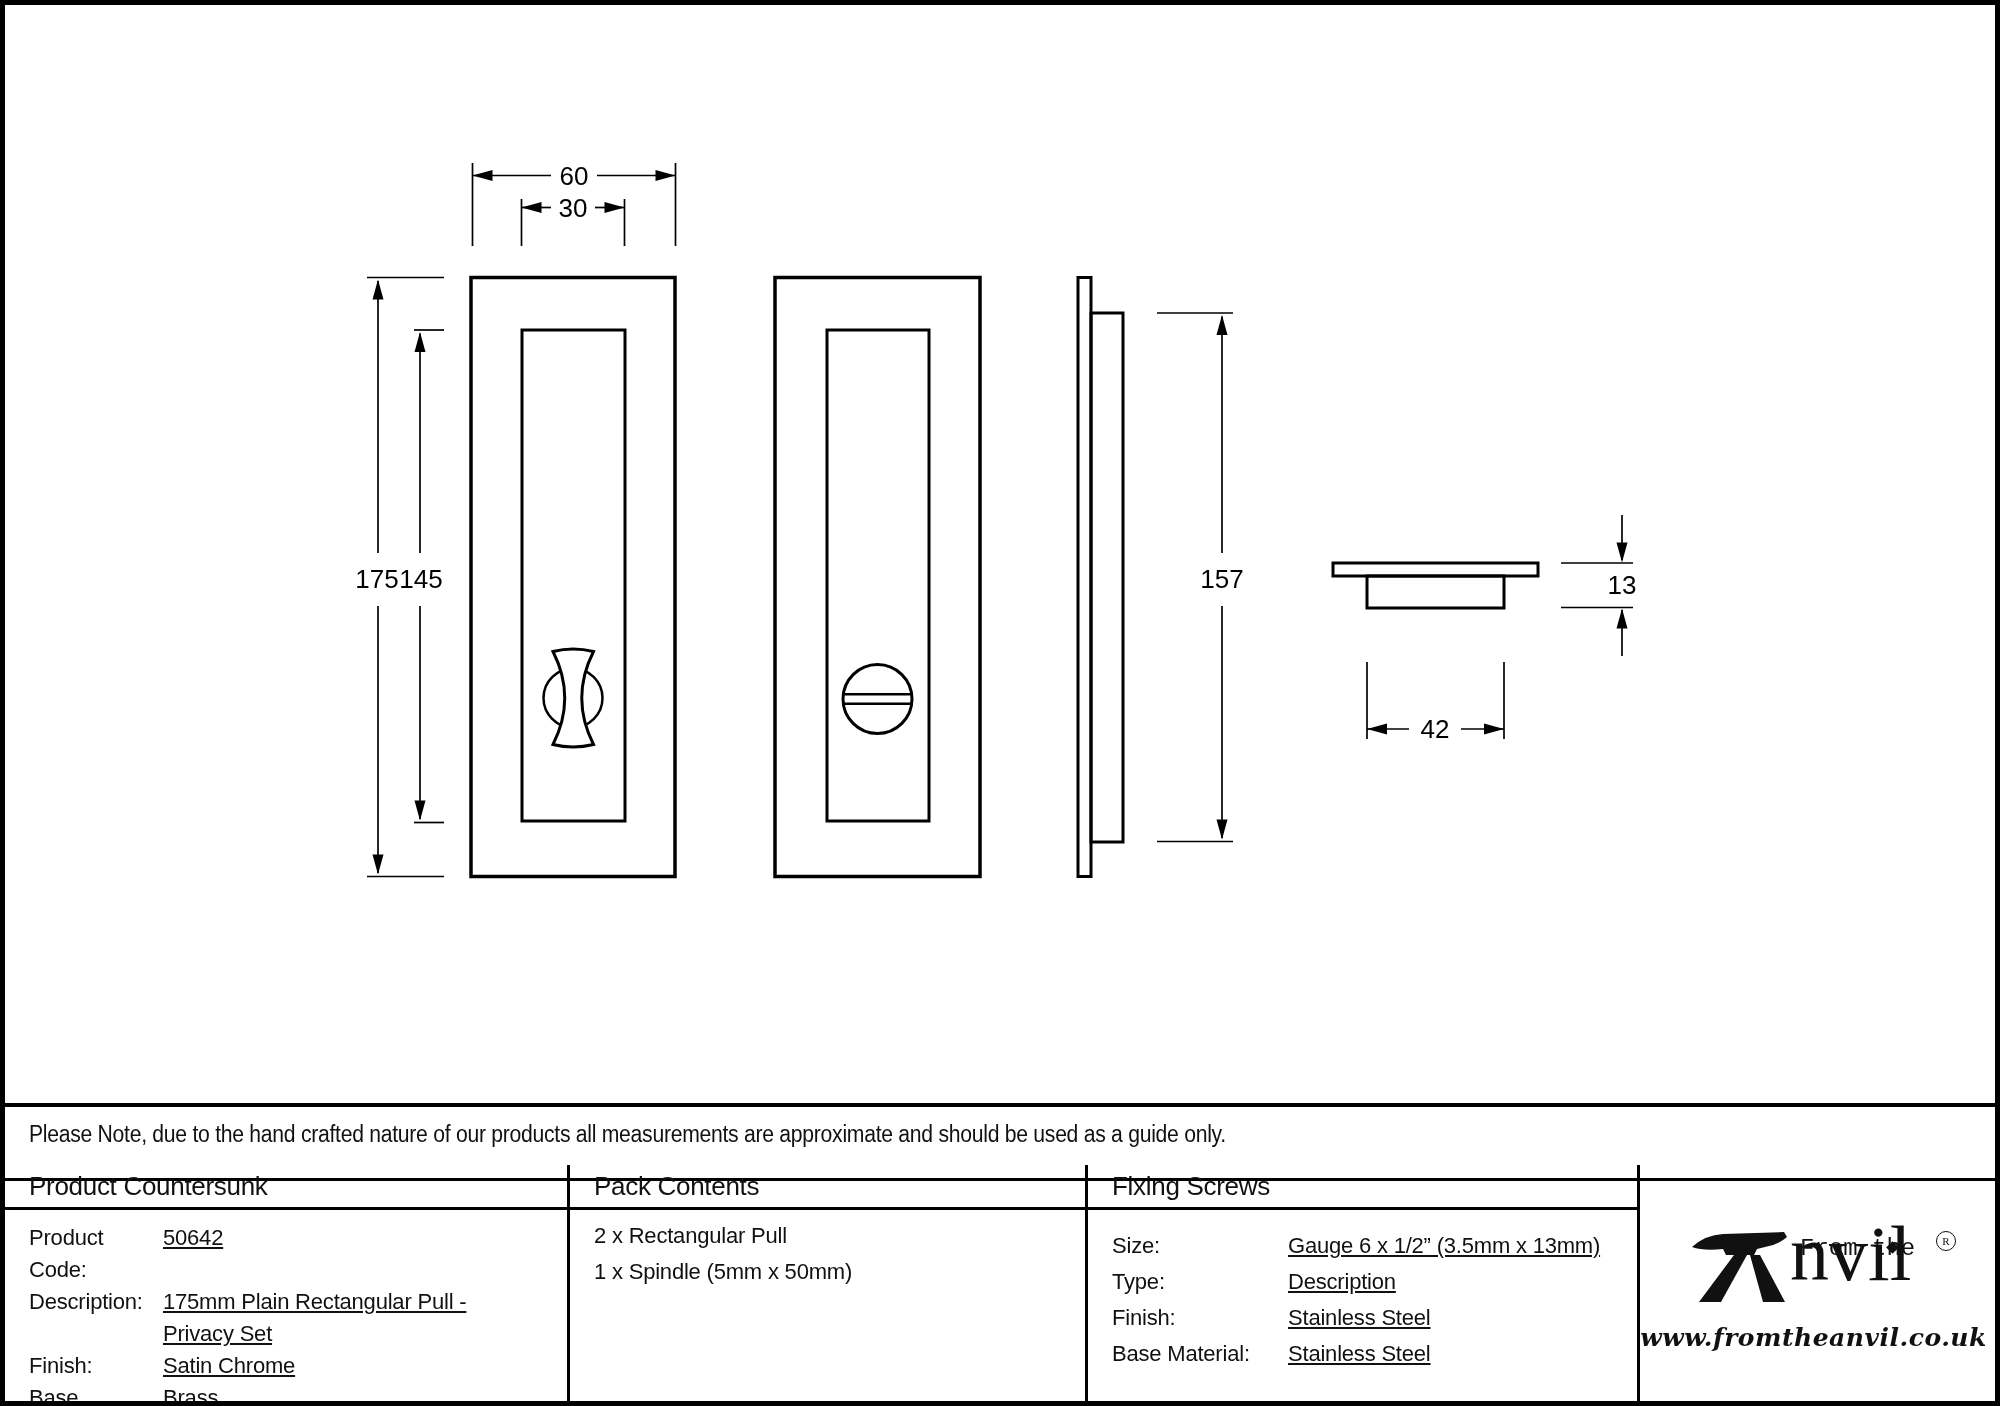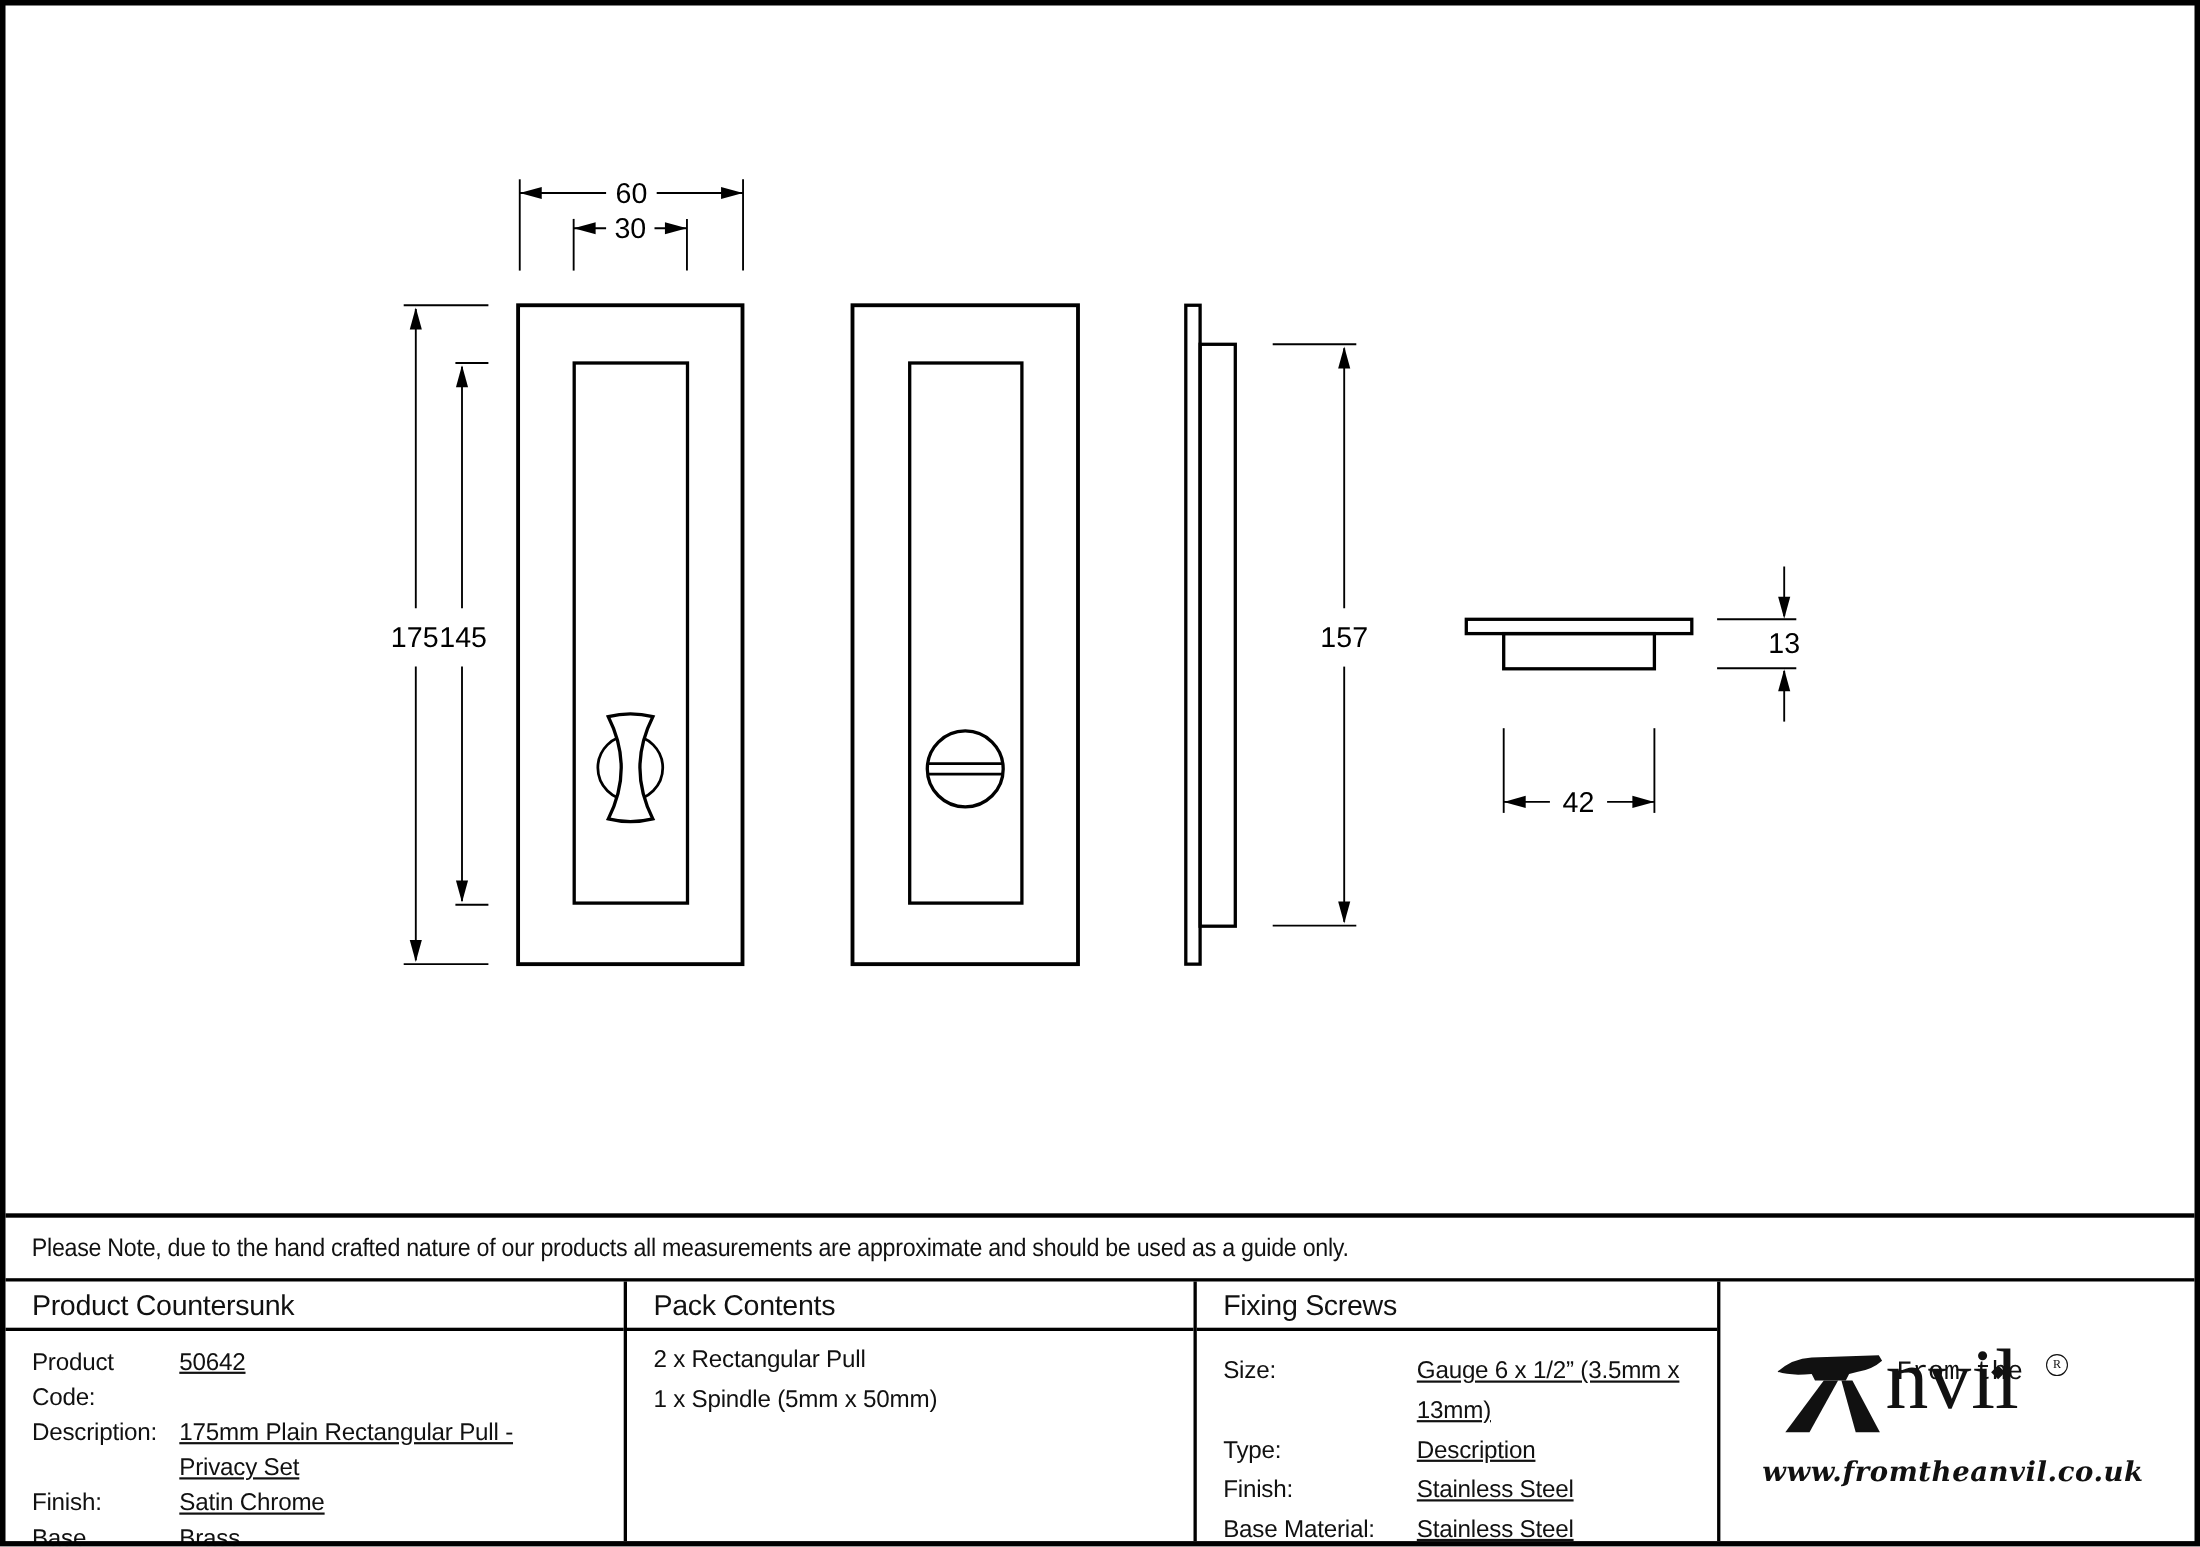--- a/index.html
+++ b/index.html
@@ -3,31 +3,31 @@
 <meta charset="utf-8">
 <style>
   html,body{margin:0;padding:0;background:#888;}
   #page{position:relative;width:2000px;height:1406px;background:#fff;overflow:hidden;
         font-family:"Liberation Sans",sans-serif;color:#111;}
   #page-border{position:absolute;inset:0;border:5px solid #000;pointer-events:none;z-index:50;}
   svg text{font-family:"Liberation Sans",sans-serif;font-size:26px;fill:#000;text-anchor:middle;}
   .drawing-svg{position:absolute;left:0;top:0;}
 
   
-  .note-band{position:absolute;left:5px;right:5px;top:1103px;height:62px;box-sizing:border-box;
+  .note-band{position:absolute;left:5px;right:5px;top:1103px;height:78px;box-sizing:border-box;
              border-top:4px solid #000;border-bottom:3px solid #000;}
   .note-band .note-text{display:inline-block;line-height:55px;padding-left:26px;font-size:23px;
              letter-spacing:-0.3px;transform:scaleX(0.92);transform-origin:left center;white-space:nowrap;}
 
   
   .spec-table{position:absolute;left:5px;right:5px;top:1165px;bottom:5px;display:flex;}
   .col{box-sizing:border-box;position:relative;}
   .col-1{width:565px;border-right:3px solid #000;}
   .col-2{width:518px;border-right:3px solid #000;}
-  .col-3{width:476px;border-right:3px solid #000;}
+  .col-3{width:552px;border-right:3px solid #000;}
   .col-4{flex:1;}
   .col-header{height:42px;border-bottom:3px solid #000;line-height:42px;font-size:26px;
               padding-left:24px;letter-spacing:-0.3px;}
   .col-body{padding-top:12px;font-size:22px;letter-spacing:-0.2px;}
   .kv-row{display:flex;padding-left:24px;line-height:32px;}
   .kv-row .k{width:134px;flex:0 0 auto;}
   .kv-row .v{flex:1;padding-right:28px;text-decoration:underline;}
   .col-3 .kv-row{line-height:36px;}
   .col-3 .kv-row .k{width:176px;}
   .col-3 .col-body{padding-top:18px;}

